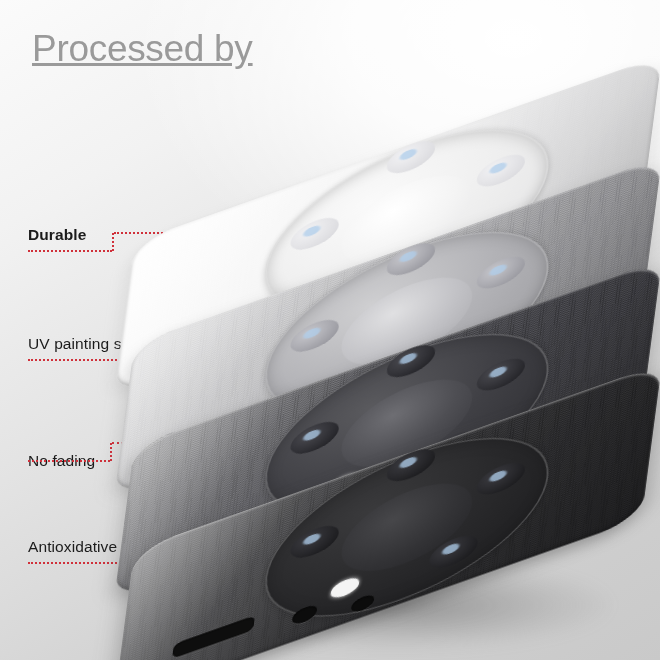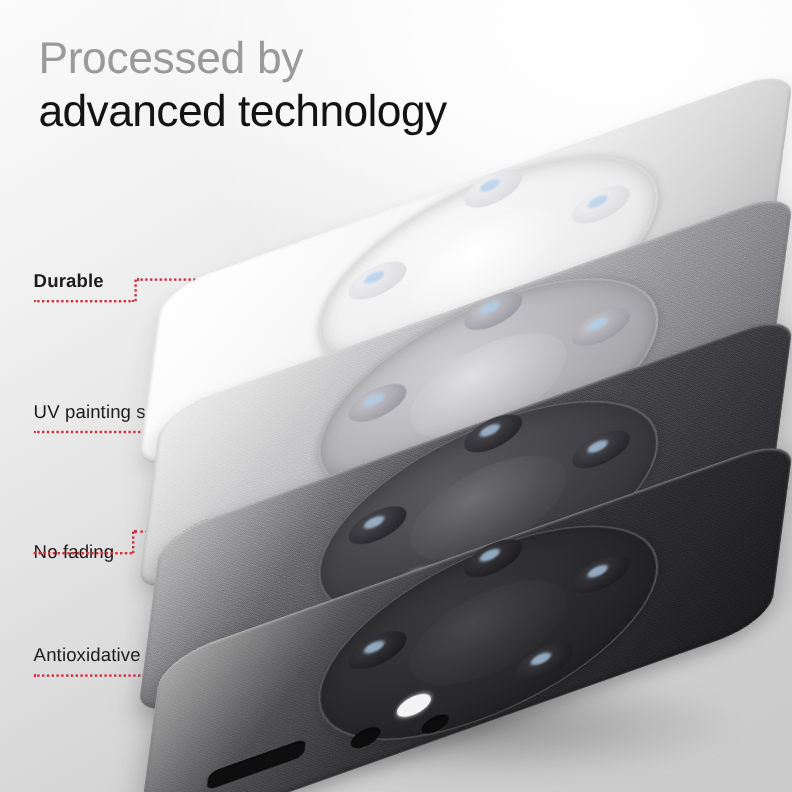--- a/index.html
+++ b/index.html
@@ -13,20 +13,21 @@
     background:
       radial-gradient(ellipse 620px 420px at 78% 6%, #ffffff 0%, rgba(255,255,255,0.85) 26%, rgba(255,255,255,0) 62%),
       linear-gradient(150deg,#fbfbfb 0%,#f2f2f2 22%,#e2e2e2 48%,#d2d2d2 72%,#c9c9c9 100%);
   }
 
   
   #headline{position:absolute;left:32px;top:30px;line-height:1.0;}
   .h-line1{
     font-size:37px;color:#9a9a9a;letter-spacing:-0.3px;font-weight:400;
     white-space:nowrap;
+    text-decoration:underline;
   }
   .h-line2{
     font-size:37px;color:#131313;letter-spacing:-0.5px;font-weight:400;
     white-space:nowrap;margin-top:7px;
   }
 
   
   #stack{position:absolute;left:0;top:0;width:660px;height:660px;}
   .case{
     position:absolute;
@@ -197,21 +198,20 @@
           <div class="lens" style="left:60%;top:70%;width:17%;height:18%;background:radial-gradient(circle at 36% 32%,#f2f2f4,#d6d6da);"></div>
           <div class="flash" style="left:25%;top:72%;width:10%;height:11%;"></div>
         </div>
       </div>
     </div>
 
   </div>
 
   <div id="headline">
     <div class="h-line1">Processed by</div>
-    <div class="h-line2">advanced technology</div>
   </div>
 
   <div class="callout">
     <div class="label" style="left:28px;top:226px;font-weight:bold;">Durable</div>
     <div class="underline" style="left:28px;top:250px;width:84px;"></div>
     <div class="elbow" style="left:112px;top:233px;height:18px;"></div>
     <div class="leadline" style="left:114px;top:232px;width:124px;"></div>
     <div class="dot" style="left:243px;top:232px;"></div>
   </div>
 

